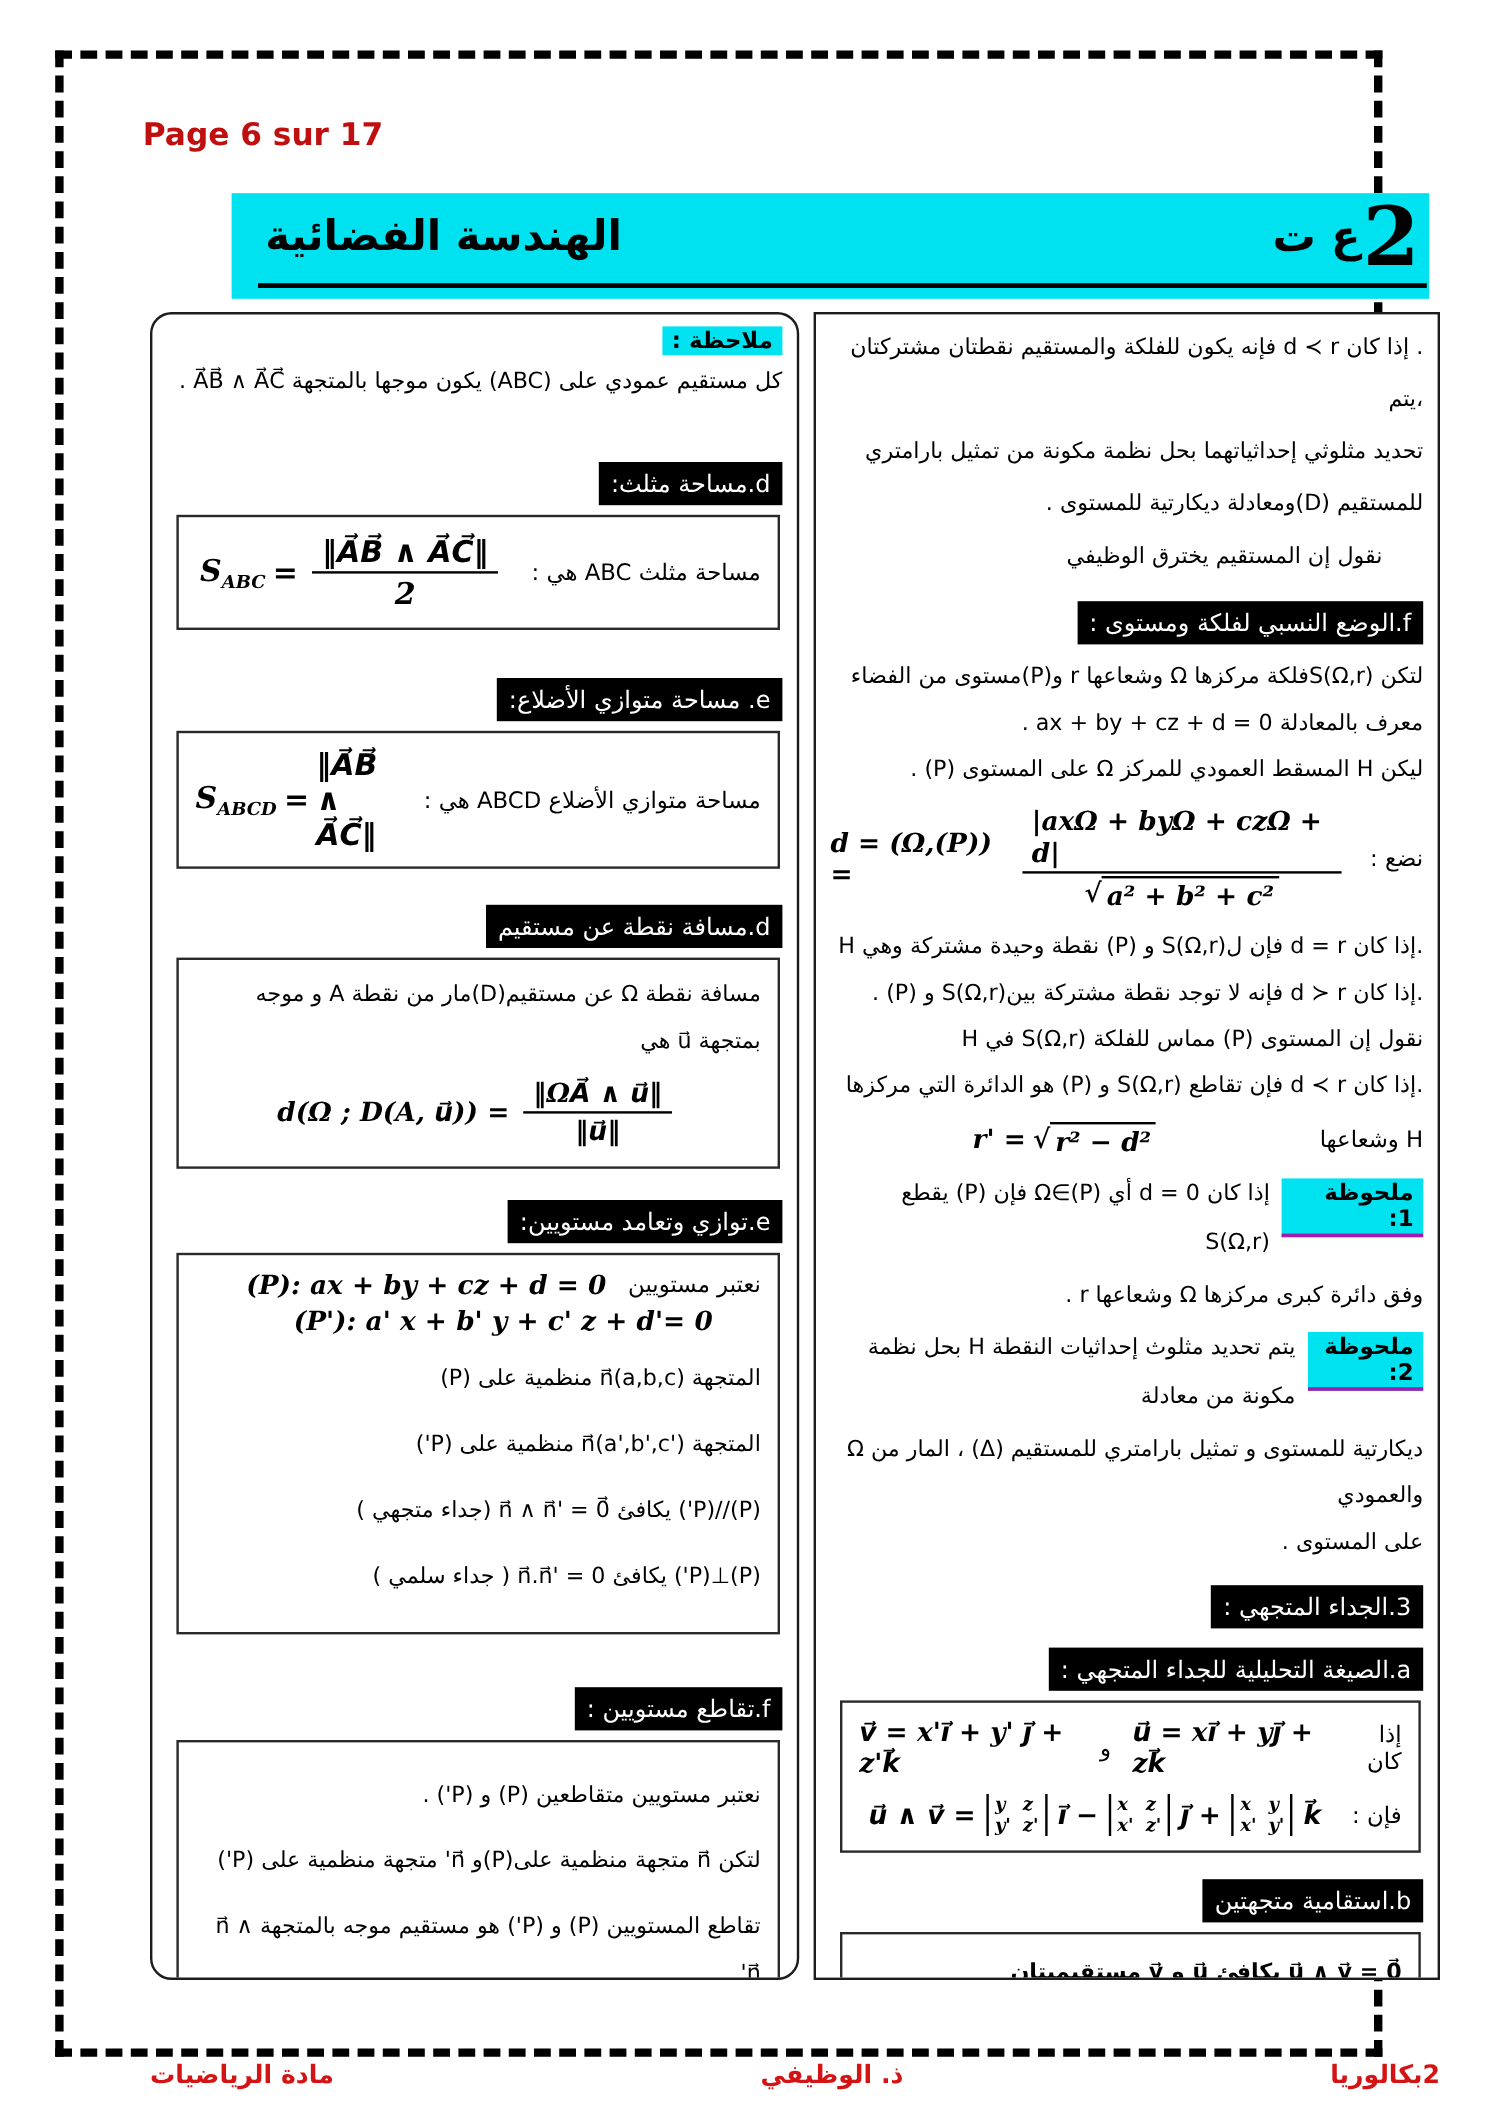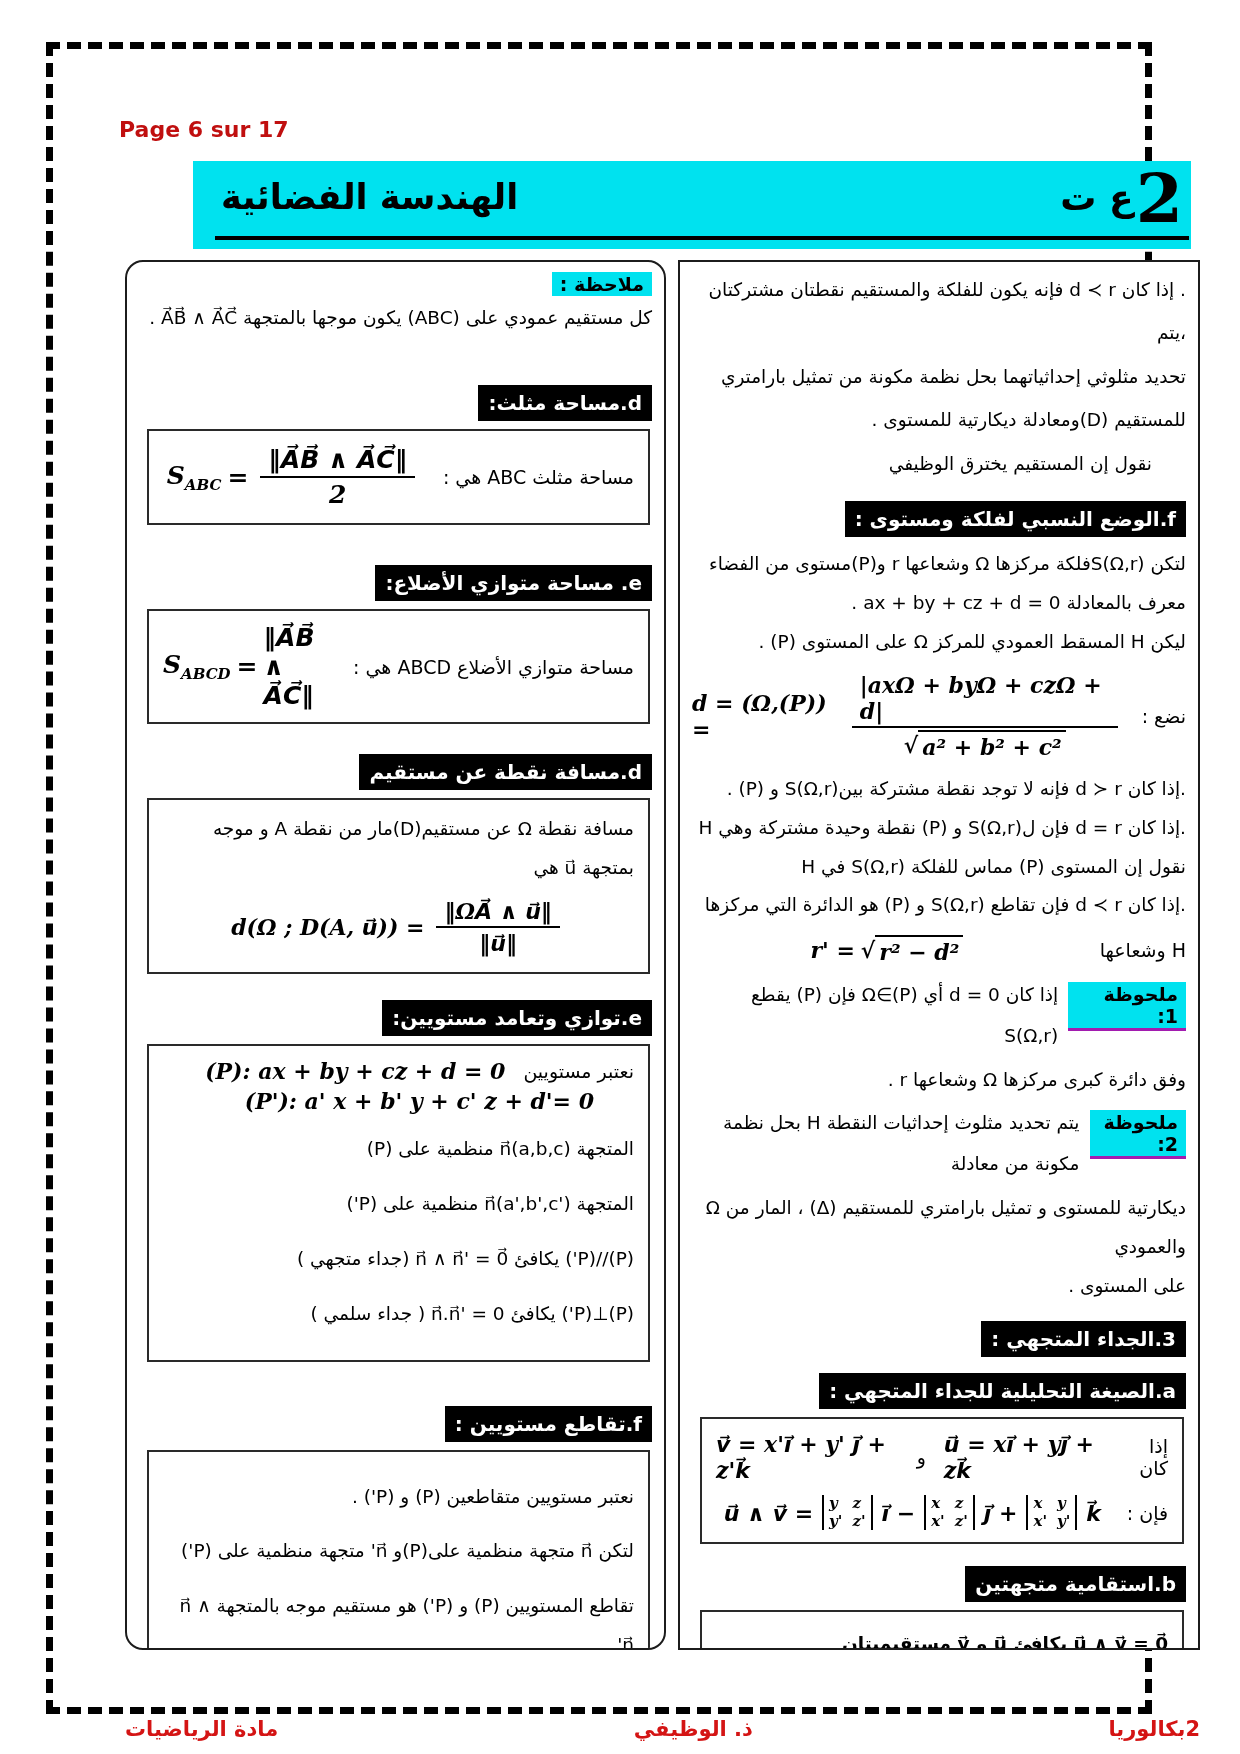--- a/index.html
+++ b/index.html
@@ -1,35 +1,35 @@
 <!DOCTYPE html>
 <html lang="ar"><head>
 <meta charset="utf-8">
 <style>
   html,body{margin:0;padding:0;background:#fff;}
   body{width:1240px;height:1754px;position:relative;font-family:"DejaVu Sans",sans-serif;color:#000;overflow:hidden;}
   .sheet{position:absolute;left:46px;top:42px;width:1106px;height:1672px;box-sizing:border-box;border:7px dashed #000;background:#fff;}
-  .page-label{position:absolute;top:68px;left:66px;color:#c00f0f;font-weight:bold;font-size:22px;direction:ltr;}
+  .page-label{position:absolute;top:49px;left:66px;color:#c00f0f;font-weight:bold;font-size:26px;direction:ltr;}
   
   .header-band{position:absolute;left:140px;top:112px;width:998px;height:88px;background:#00e2ef;}
   .band-rule{position:absolute;left:22px;right:2px;bottom:9px;height:4px;background:#000;}
   .class-label{position:absolute;right:8px;top:-2px;direction:rtl;display:flex;align-items:flex-start;gap:2px;}
   .class-label .big2{font-family:"DejaVu Serif",serif;font-size:68px;font-weight:bold;line-height:78px;}
   .class-label .suffix{font-size:36px;font-weight:bold;line-height:78px;}
   .band-title{position:absolute;left:28px;top:16px;font-size:35px;font-weight:bold;}
   
   .columns{position:absolute;left:72px;top:211px;width:1075px;height:1390px;direction:rtl;display:flex;gap:12px;}
   .col{box-sizing:border-box;border:2px solid #1c1c1c;background:#fff;padding:6px 12px 10px;overflow:hidden;}
   .col-main{width:522px;}
   .col-side{width:541px;border-radius:18px;}
   p.ar{margin:0;text-align:right;font-size:18.5px;line-height:2.35;}
   p.tight{line-height:2.1;}
   .indent{padding-right:34px;}
   .bh-wrap{margin:16px 0 8px;}
-  .bh{display:inline-block;background:#000;color:#fff;font-weight:bold;font-size:20px;padding:6px 10px;}
+  .bh{display:inline-block;background:#000;color:#fff;font-weight:normal;font-size:20px;padding:6px 10px;}
   .cy{display:inline-block;background:#00e2ef;font-weight:bold;font-size:19px;padding:1px 8px;}
   .cy.ul{border-bottom:3px solid #a21caf;}
   .note-line{display:flex;direction:rtl;align-items:baseline;gap:10px;margin:4px 0;}
   .note-line .txt{font-size:18.5px;line-height:2.2;}
   .ibox{border:2px solid #2a2a2a;padding:10px 14px;margin:4px 2px 22px 8px;}
   
   .m{font-family:"DejaVu Serif","DejaVu Sans",serif;font-style:italic;font-weight:bold;direction:ltr;unicode-bidi:isolate;}
   .mix{font-size:19px;font-weight:bold;text-align:center;line-height:1.9;}
   .formula-row{display:flex;direction:rtl;align-items:center;gap:18px;margin:10px 0;}
   .formula-row .grow{flex:1;display:flex;justify-content:center;}
@@ -88,22 +88,22 @@
             <span class="num">|axΩ + byΩ + czΩ + d|</span>
             <span class="den"><span class="sqrt">
                     <span class="rsym">√</span>
                     <span class="rad">a² + b² + c²</span>
                   </span></span>
           </span>
         </span>
           </span>
       </div>
 
+      <p class="ar tight">.إذا كان  d = r فإن لS(Ω,r) و (P) نقطة وحيدة مشتركة وهي  H</p>
       <p class="ar tight">.إذا كان  d ≻ r  فإنه لا توجد نقطة مشتركة بينS(Ω,r)  و  (P) .</p>
-      <p class="ar tight">.إذا كان  d = r فإن لS(Ω,r) و (P) نقطة وحيدة مشتركة وهي  H</p>
       <p class="ar tight">نقول إن المستوى (P) مماس للفلكة  S(Ω,r)  في  H</p>
       <p class="ar tight">.إذا كان d ≺ r  فإن تقاطع S(Ω,r) و  (P)  هو الدائرة  التي مركزها</p>
 
       <div class="formula-row">
         <span class="ar" style="font-size:19px">H وشعاعها</span>
         <span class="grow">
             <span class="m midf cross" dir="ltr">
           <span>r' =</span>
           <span class="sqrt">
                 <span class="rsym">√</span>

